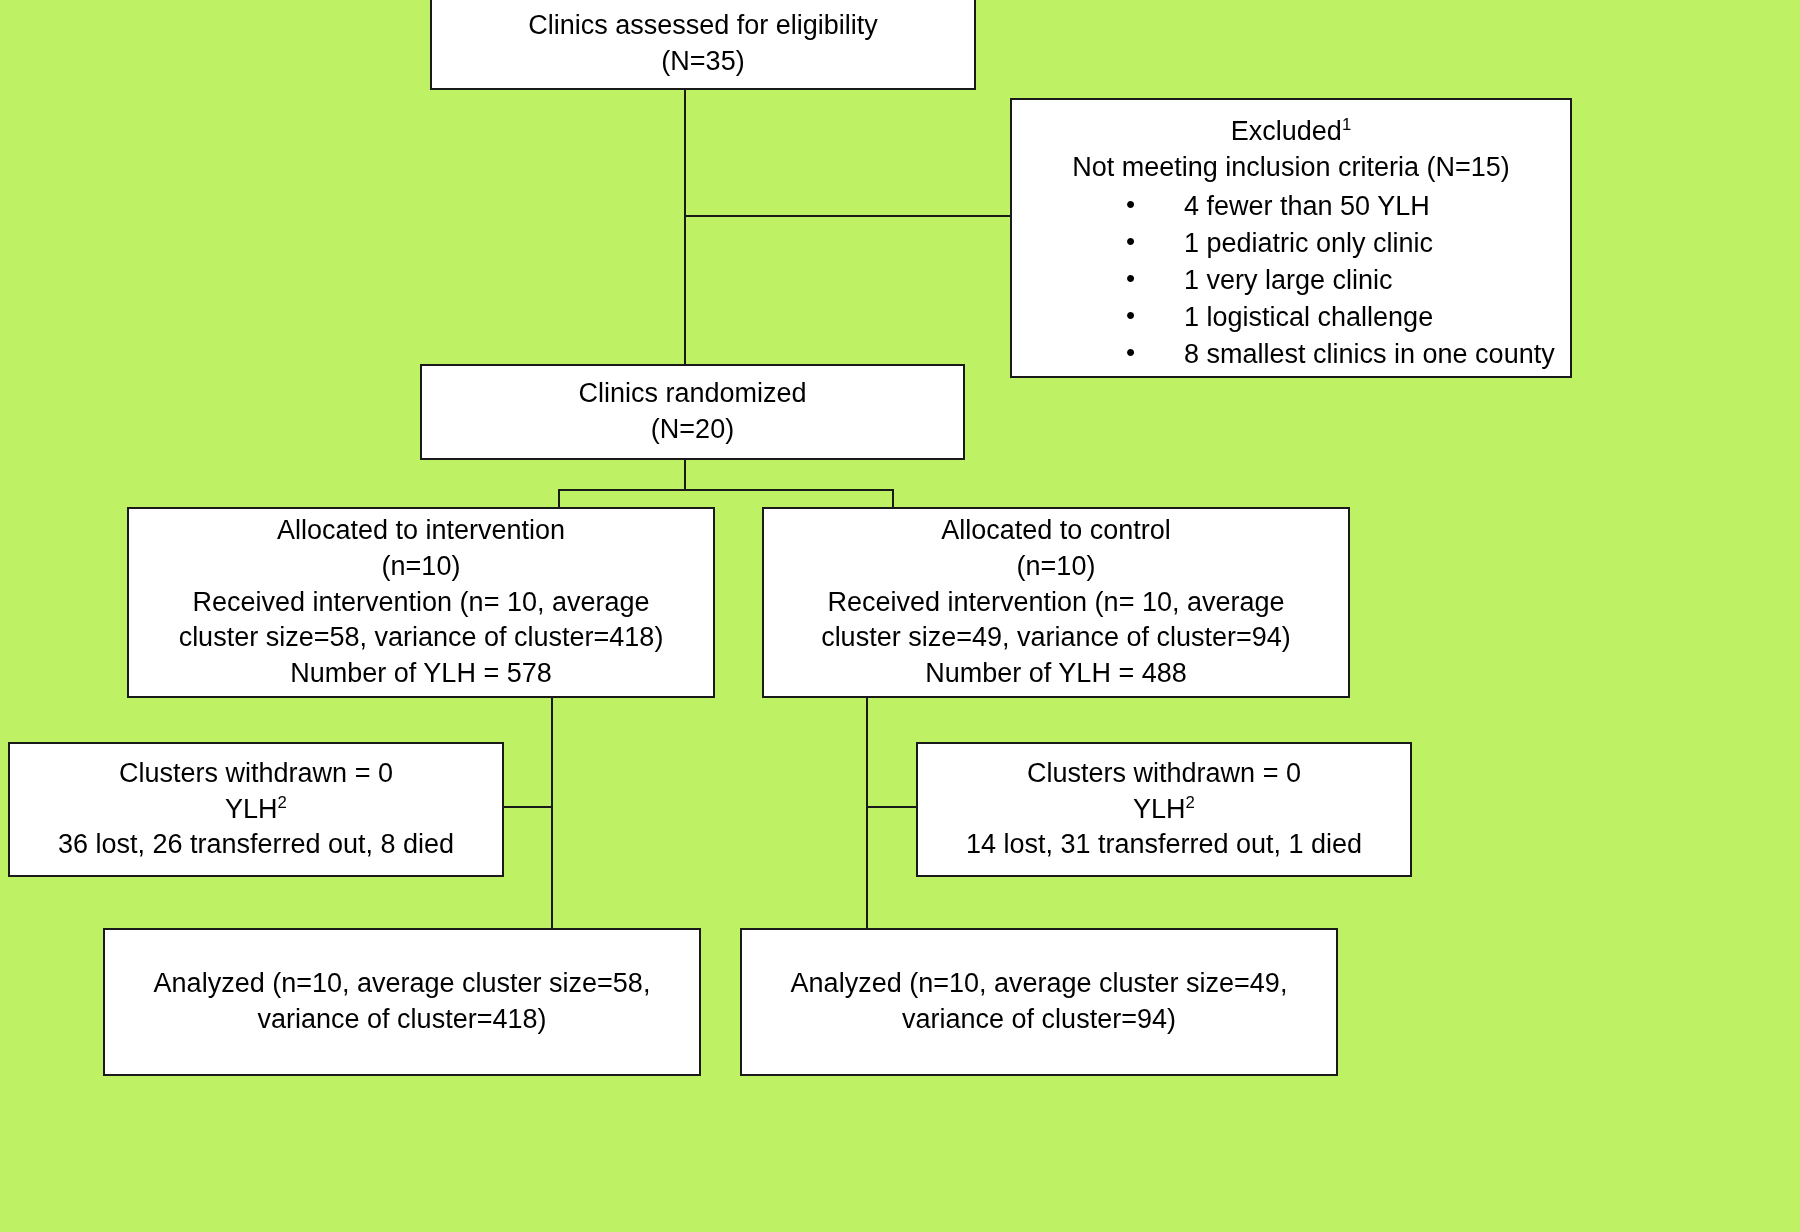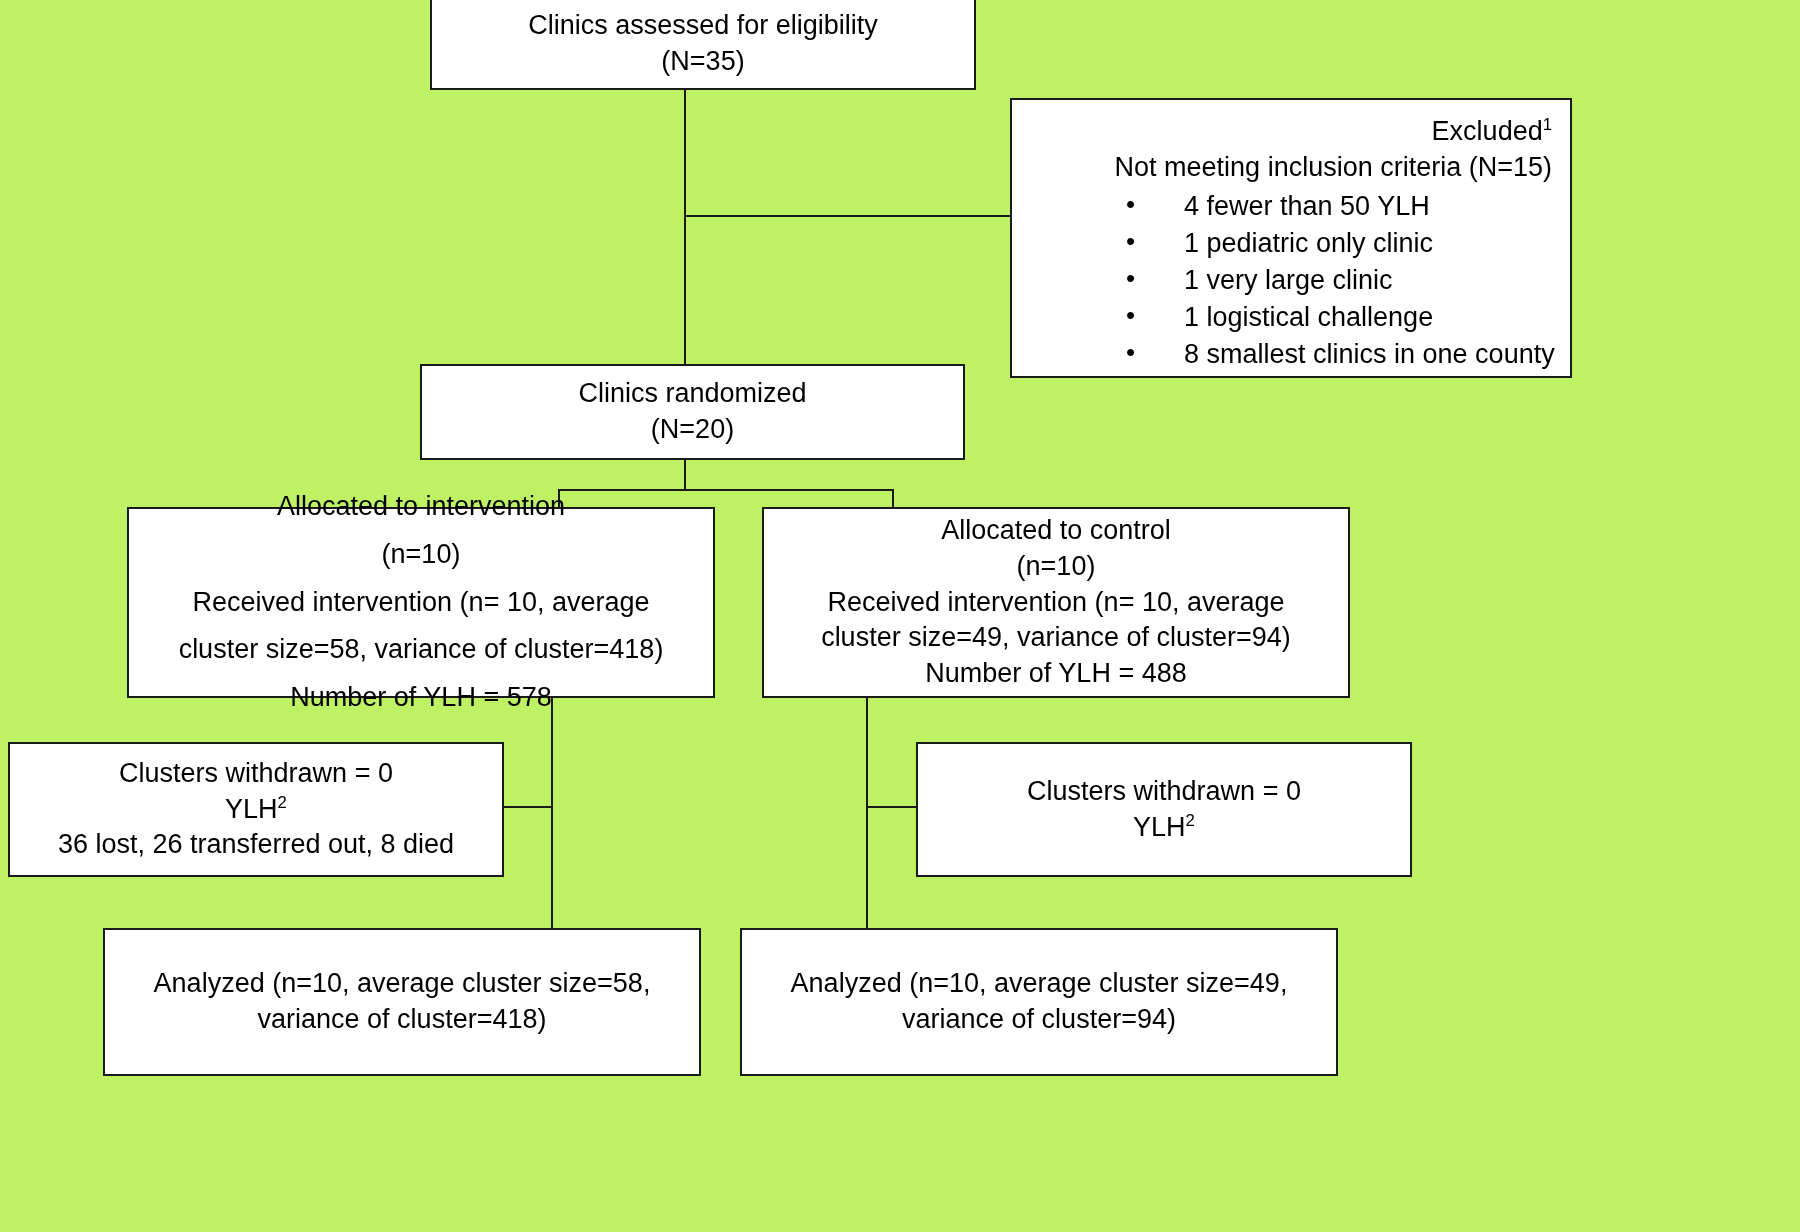--- a/index.html
+++ b/index.html
@@ -48,21 +48,21 @@
   .vline { width: 2px; }
   .hline { height: 2px; }
 
   
   #excluded-box {
     display: block;
     text-align: center;
     padding: 14px 18px 10px 18px;
   }
   #excluded-box .head {
-    text-align: right;
+    text-align: center;
   }
   #excluded-box ul {
     margin: 2px 0 2px 0;
     padding: 0 0 0 96px;
     list-style: none;
     text-align: left;
   }
   #excluded-box li {
     position: relative;
     padding-left: 58px;
@@ -116,21 +116,21 @@
       <li>1 logistical challenge</li>
       <li>8 smallest clinics in one county</li>
     </ul>
   </div>
 
   <div class="box" id="randomized-box" style="left:420px; top:364px; width:545px; height:96px;">
     <span class="line">Clinics randomized</span>
     <span class="line">(N=20)</span>
   </div>
 
-  <div class="box" id="intervention-allocation-box" style="left:127px; top:507px; width:588px; height:191px;gap:12px;">
+  <div class="box" id="intervention-allocation-box" style="left:127px; top:507px; width:588px; height:191px;">
     <span class="line">Allocated to intervention</span>
     <span class="line">(n=10)</span>
     <span class="line">Received intervention (n= 10, average</span>
     <span class="line">cluster size=58, variance of cluster=418)</span>
     <span class="line">Number of YLH = 578</span>
   </div>
 
   <div class="box" id="control-allocation-box" style="left:762px; top:507px; width:588px; height:191px;">
     <span class="line">Allocated to control</span>
     <span class="line">(n=10)</span>
@@ -141,20 +141,21 @@
 
   <div class="box" id="intervention-withdrawn-box" style="left:8px; top:742px; width:496px; height:135px;">
     <span class="line">Clusters withdrawn = 0</span>
     <span class="line"><span>YLH</span><sup>2</sup></span>
     <span class="line">36 lost, 26 transferred out, 8 died</span>
   </div>
 
   <div class="box" id="control-withdrawn-box" style="left:916px; top:742px; width:496px; height:135px;">
     <span class="line">Clusters withdrawn = 0</span>
     <span class="line"><span>YLH</span><sup>2</sup></span>
+    <span class="line">14 lost, 31 transferred out, 1 died</span>
   </div>
 
   <div class="box" id="intervention-analyzed-box" style="left:103px; top:928px; width:598px; height:148px;">
     <span class="line">Analyzed (n=10, average cluster size=58,</span>
     <span class="line">variance of cluster=418)</span>
   </div>
 
   <div class="box" id="control-analyzed-box" style="left:740px; top:928px; width:598px; height:148px;">
     <span class="line">Analyzed (n=10, average cluster size=49,</span>
     <span class="line">variance of cluster=94)</span>

